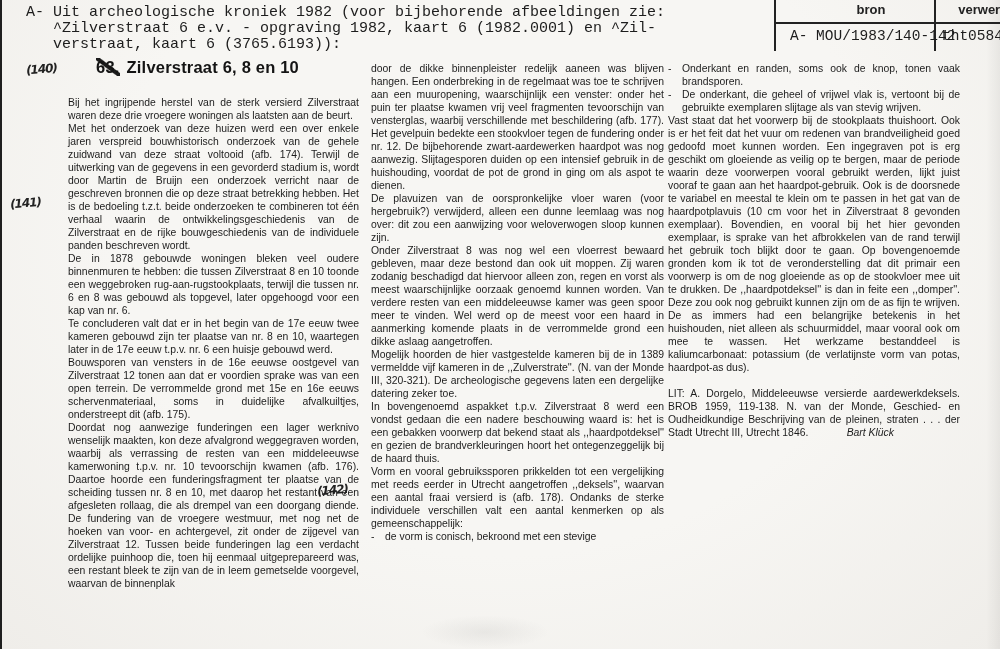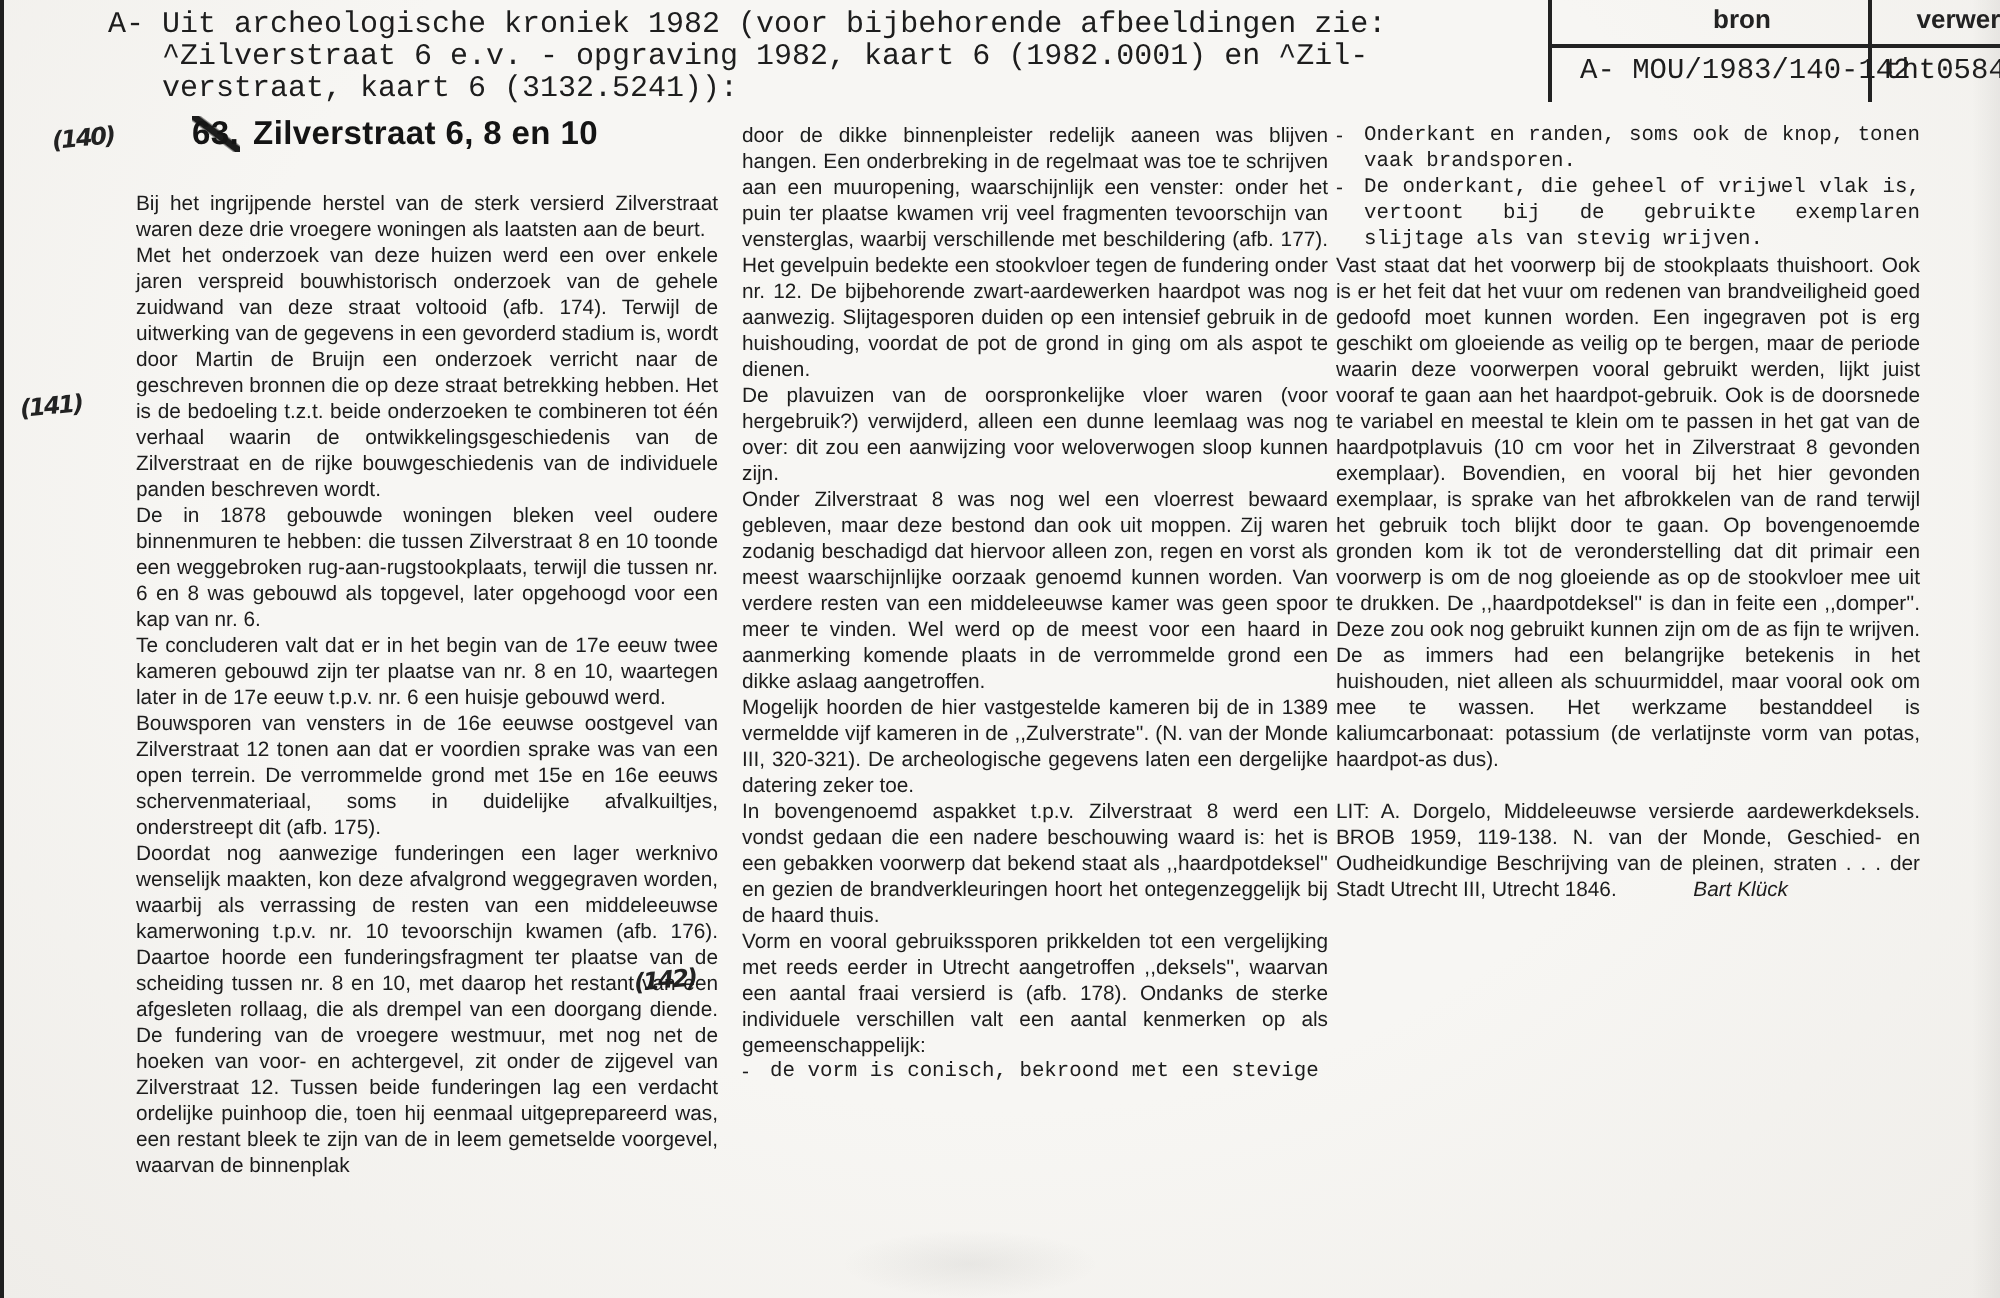--- a/index.html
+++ b/index.html
@@ -9,21 +9,21 @@
     font-family:"Liberation Sans", sans-serif; color:#1b1b1b;
   }
   .edge-line { position:absolute; left:0; top:0; width:2px; height:100%; background:#1f1f1f; }
   .right-shade { position:absolute; right:0; top:0; width:14px; height:100%;
     background:linear-gradient(to right, rgba(0,0,0,0) , rgba(0,0,0,0.05)); }
   .smudge { position:absolute; left:420px; top:615px; width:130px; height:34px; border-radius:50%;
     background:radial-gradient(ellipse, rgba(60,60,60,0.07), rgba(60,60,60,0) 70%); }
 
   
   .tw { font-family:"Liberation Mono","DejaVu Sans Mono",monospace; color:#1d1d1d; }
-  .header-note { position:absolute; left:54px; top:5px; font-size:15px; line-height:16px; white-space:nowrap; }
+  .header-note { position:absolute; left:26px; top:5px; font-size:15px; line-height:16px; white-space:nowrap; }
   .header-note .ind { padding-left:27px; }
 
   
   .stamp { position:absolute; left:774px; top:0; width:226px; height:51px; border-left:2px solid #222; }
   .stamp .rule { position:absolute; left:0; top:22px; width:226px; height:2px; background:#222; }
   .stamp .divider { position:absolute; left:158px; top:0; width:2px; height:51px; background:#222; }
   .stamp .hcell { position:absolute; top:2px; font-size:13px; font-weight:bold; color:#222; text-align:center;margin-left:16px; }
   .stamp .hcell.b { left:0; width:158px; }
   .stamp .hcell.v { left:160px; width:66px; }
   .stamp .vcell { position:absolute; top:28px; font-size:14.5px; white-space:nowrap; }
@@ -40,37 +40,37 @@
     background:linear-gradient(to top right, transparent 42%, #1c1c1c 46%, #1c1c1c 56%, transparent 60%); }
 
   .col { position:absolute; font-size:10.4px; line-height:13px; text-align:justify; color:#1c1c1c; }
   .col p { margin:0; }
   #col1 { left:68px;  top:96px; width:291px; }
   #col2 { left:371px; top:62px; width:293px; }
   #col3 { left:668px; top:62px; width:292px; }
 
   .bullet { display:flex; }
   .bullet .dash { flex:none; width:14px; }
-  .bullet .btxt { flex:1; text-align:justify;font-family:Liberation Mono, monospace; }
+  .bullet .btxt { flex:1; text-align:justify; }
   .cont { padding-left:14px; }
   .lit { margin-top:13px !important; }
   .signature { text-align:right; padding-right:66px; font-style:italic; margin-top:-13px; }
 </style>
 </head>
 <body>
 
 <div class="page">
   <div class="edge-line"></div>
   <div class="right-shade"></div>
   <div class="smudge"></div>
 
   <div class="header-note tw">
     <div>A- Uit archeologische kroniek 1982 (voor bijbehorende afbeeldingen zie:</div>
     <div class="ind">^Zilverstraat 6 e.v. - opgraving 1982, kaart 6 (1982.0001) en ^Zil-</div>
-    <div class="ind">verstraat, kaart 6 (3132.5241)):</div>
+    <div class="ind">verstraat, kaart 6 (3765.6193)):</div>
   </div>
 
   <div class="stamp">
     <div class="hcell b">bron</div>
     <div class="hcell v">verwerkt</div>
     <div class="rule"></div>
     <div class="divider"></div>
     <div class="vcell b tw">A- MOU/1983/140-142</div>
     <div class="vcell v tw">tht0584</div>
   </div>

